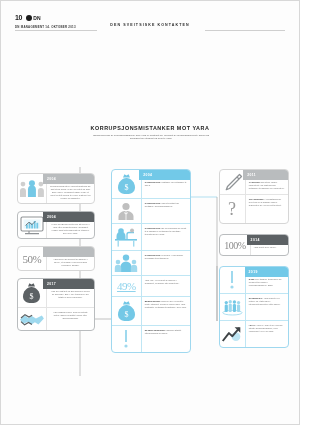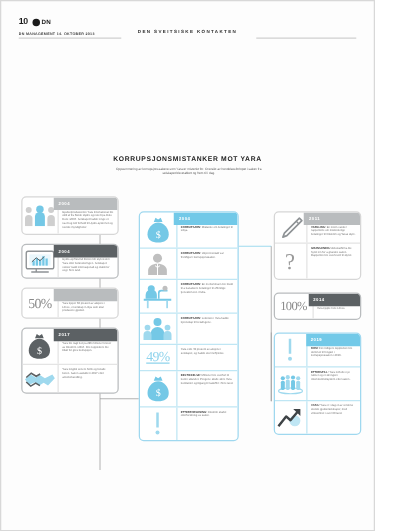--- a/index.html
+++ b/index.html
@@ -148,21 +148,21 @@
   <div class="info-sub">Oppsummering av korrupsjonssakene som Yara er mistenkt for. Oversikt av hendelsesforlopet i saken fra selskapet ble etablert og frem til i dag.</div>
 
   <svg class="connectors" width="300" height="425">
     <line x1="79" y1="166" x2="79" y2="375" stroke="#9a9a9a" stroke-width="0.6"></line>
     <line x1="79" y1="318" x2="110" y2="318" stroke="#9a9a9a" stroke-width="0.6"></line>
     <line x1="190" y1="196" x2="216" y2="196" stroke="#7fcde9" stroke-width="0.6"></line>
     <line x1="216" y1="196" x2="216" y2="320" stroke="#9a9a9a" stroke-width="0.6"></line>
     <line x1="216" y1="265" x2="216" y2="320" stroke="#9a9a9a" stroke-width="0.6"></line>
   </svg>
 
-  <div class="col" style="left:16px;top:156px;width:78px;">
+  <div class="col" style="left:16px;top:172px;width:78px;text-align:center;">
 
     <div class="card gray">
       <div class="card-head hd-gray" style="width:62%;">2004</div>
       <div class="row first">
         <div class="icon-cell">
           <svg width="26" height="17" viewBox="0 0 26 17">
             <g fill="#cfcfcf">
                 <circle cx="4" cy="4" r="2.4"></circle>
                 <path d="M1 17v-6a3 3 0 016 0v6z"></path>
               </g>

